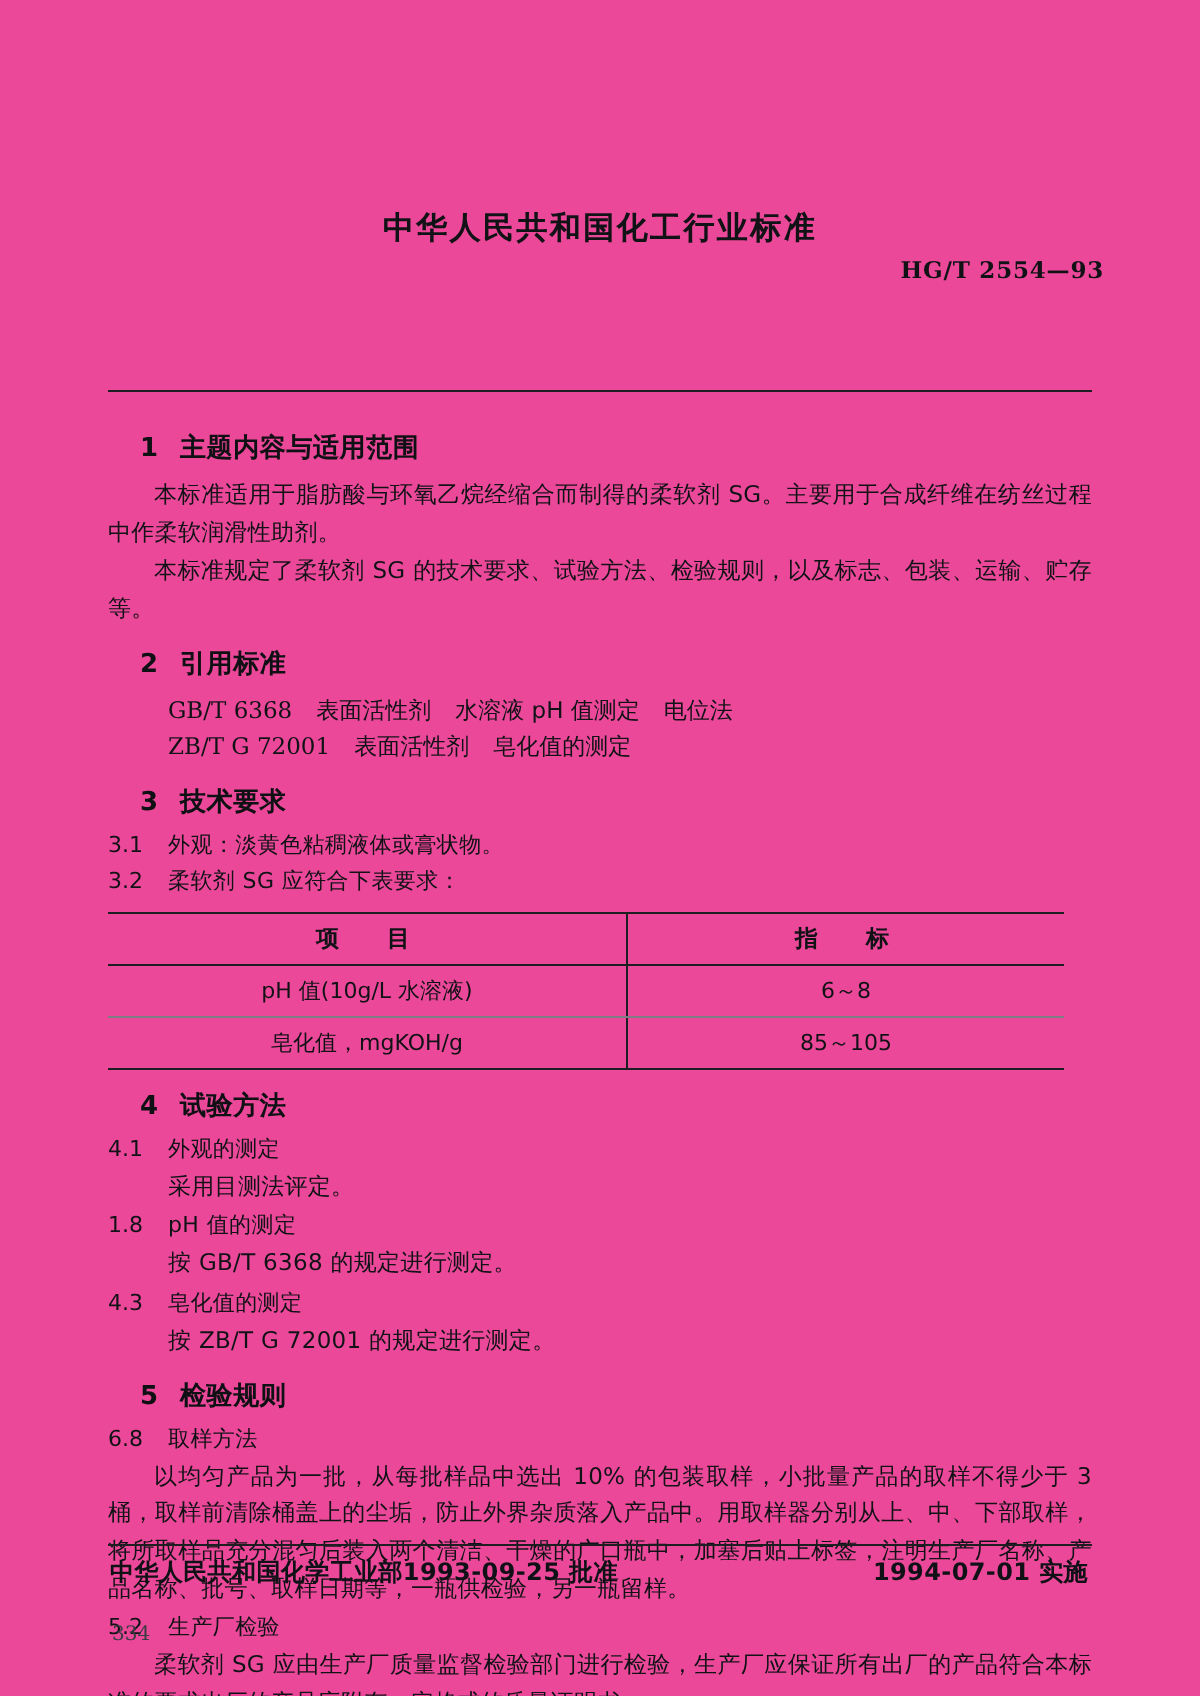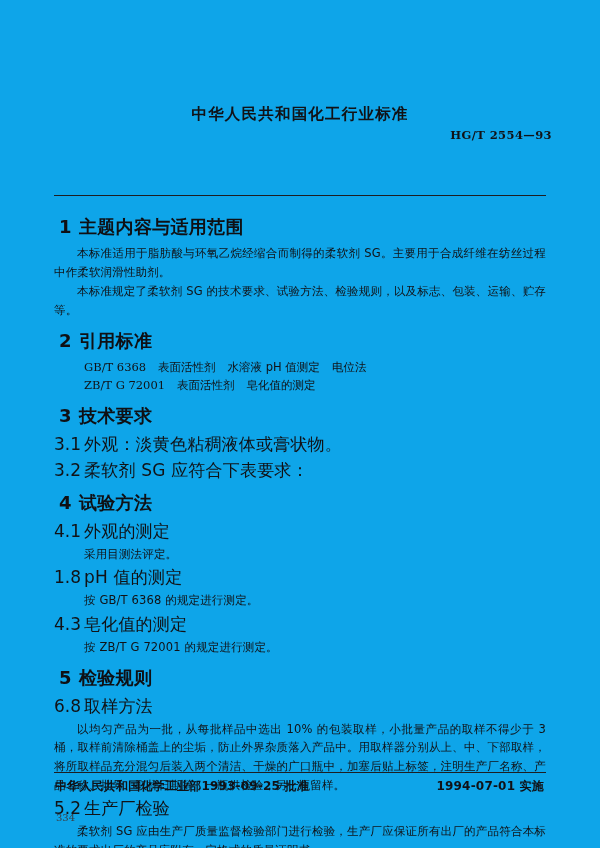--- a/index.html
+++ b/index.html
@@ -14,21 +14,21 @@
     font-family: "DejaVu Sans", "Liberation Sans", sans-serif;
     color: #15161a;
     overflow: hidden;
   }
 
   .page {
     position: absolute;
     left: 0; top: 0;
     width: 600px;
     height: 848px;
-    background: #0ea5e9;
+    background: #ec4899;
   }
 
   
   .hdr-org {
     position: absolute;
     left: 0; right: 0;
     top: 104px;
     text-align: center;
     font-size: 15.5px;
     font-weight: bold;
@@ -72,34 +72,34 @@
 
   
   .content {
     position: absolute;
     left: 54px;
     top: 206px;
     width: 492px;
   }
 
   .sec-head {
-    font-size: 18px;
+    font-size: 13px;
     font-weight: bold;
     color: #0f1014;
-    margin: 9px 0 5px 5px;
+    margin: 9px 0 5px 16px;
     letter-spacing: 0.3px;
   }
   .sec-head .num {
     display: inline-block;
     width: 20px;
     font-family: "DejaVu Sans", "Liberation Sans", sans-serif;
   }
 
   .sub-head {
-    font-size: 17px;
+    font-size: 11px;
     color: #111216;
     margin: 3px 0 2px 0;
     letter-spacing: 0.2px;
   }
   .sub-head .num {
     display: inline-block;
     width: 30px;
     letter-spacing: 0;
   }
 
@@ -221,20 +221,36 @@
     <div class="sec-head">
       <span class="num">3</span><span>技术要求</span>
     </div>
     <div class="sub-head">
       <span class="num">3.1</span><span>外观：淡黄色粘稠液体或膏状物。</span>
     </div>
     <div class="sub-head">
       <span class="num">3.2</span><span>柔软剂 SG 应符合下表要求：</span>
     </div>
 
+    <table class="spec-table">
+      <tbody>
+        <tr class="top thead">
+          <td class="col-item">项 目</td>
+          <td>指 标</td>
+        </tr>
+        <tr class="drow">
+          <td class="col-item">pH 值(10g/L 水溶液)</td>
+          <td>6～8</td>
+        </tr>
+        <tr class="last">
+          <td class="col-item">皂化值，mgKOH/g</td>
+          <td>85～105</td>
+        </tr>
+      </tbody>
+    </table>
 
     <div class="sec-head">
       <span class="num">4</span><span>试验方法</span>
     </div>
     <div class="sub-head">
       <span class="num">4.1</span><span>外观的测定</span>
     </div>
     <div class="para hang">采用目测法评定。</div>
     <div class="sub-head">
       <span class="num">1.8</span><span>pH 值的测定</span>

